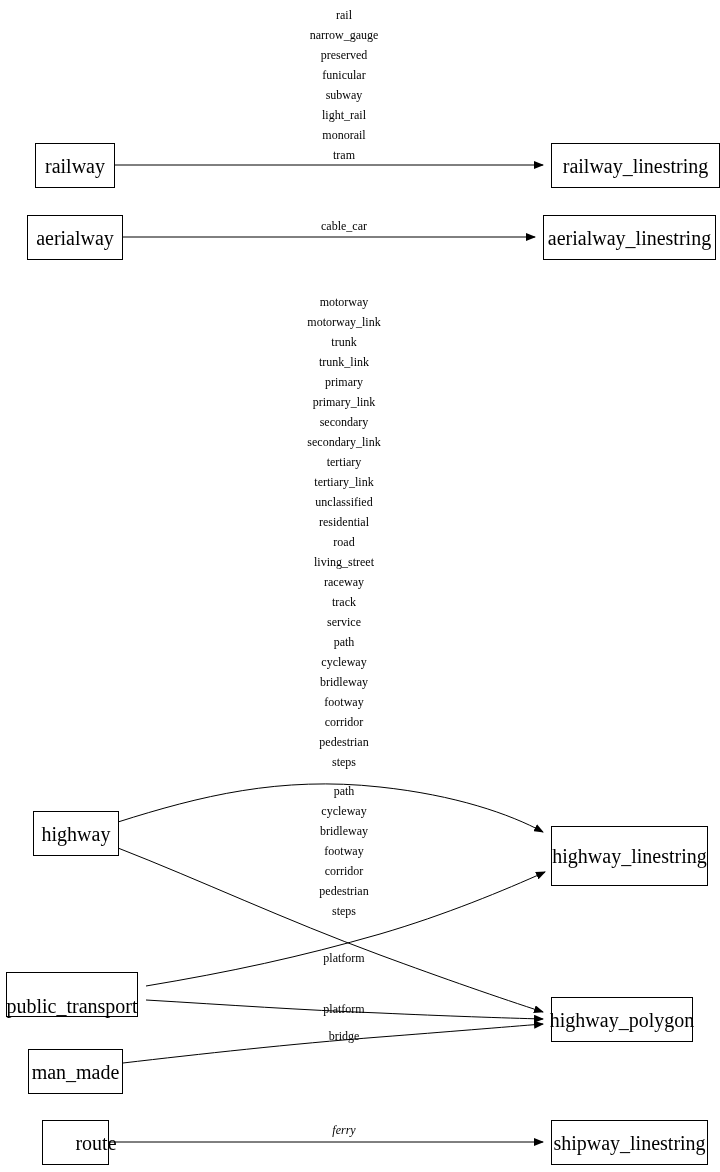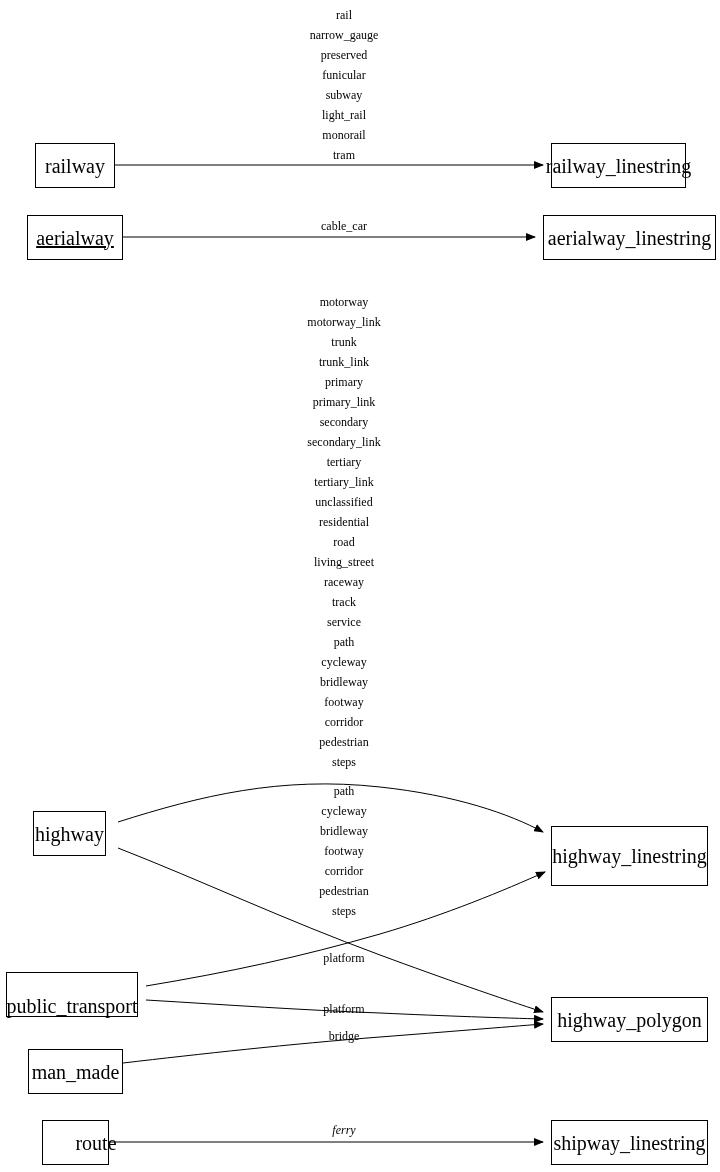--- a/index.html
+++ b/index.html
@@ -112,39 +112,39 @@
 steps</div>
       <div class="edge-label" style="left: 344px; top: 948px;">platform</div>
       <div class="edge-label" style="left: 344px; top: 999px;">platform</div>
       <div class="edge-label" style="left: 344px; top: 1026px;">bridge</div>
       <div class="edge-label" style="left: 344px; top: 1120px; font-style: italic;">ferry</div>
     </div>
   <div id="nodes">
       <div class="node" style="left: 35px; top: 143px; width: 80px; height: 45px;">
         <span>railway</span>
       </div>
-      <div class="node" style="left: 551px; top: 143px; width: 135px; height: 45px;">
+      <div class="node" style="left: 551px; top: 143px; width: 169px; height: 45px;">
         <span>railway_linestring</span>
       </div>
-      <div class="node" style="left: 27px; top: 215px; width: 96px; height: 45px; text-decoration: underline;">
+      <div class="node" style="left: 27px; top: 215px; width: 96px; height: 45px;">
         <span>aerialway</span>
       </div>
       <div class="node" style="left: 543px; top: 215px; width: 173px; height: 45px;">
         <span>aerialway_linestring</span>
       </div>
-      <div class="node" style="left: 33px; top: 811px; width: 73px; height: 45px;">
+      <div class="node" style="left: 33px; top: 811px; width: 86px; height: 45px;">
         <span>highway</span>
       </div>
       <div class="node" style="left: 551px; top: 826px; width: 157px; height: 60px;">
         <span>highway_linestring</span>
       </div>
       <div class="node" style="left: 6px; top: 972px; width: 132px; height: 45px; align-items: flex-end;">
         <span>public_transport</span>
       </div>
-      <div class="node" style="left: 551px; top: 997px; width: 157px; height: 45px;">
+      <div class="node" style="left: 551px; top: 997px; width: 142px; height: 45px;">
         <span>highway_polygon</span>
       </div>
       <div class="node" style="left: 28px; top: 1049px; width: 95px; height: 45px; align-items: center;">
         <span>man_made</span>
       </div>
       <div class="node" style="left: 42px; top: 1120px; width: 67px; height: 45px; padding-left: 41px;">
         <span>route</span>
       </div>
       <div class="node" style="left: 551px; top: 1120px; width: 157px; height: 45px; justify-content: center;">
         <span>shipway_linestring</span>

